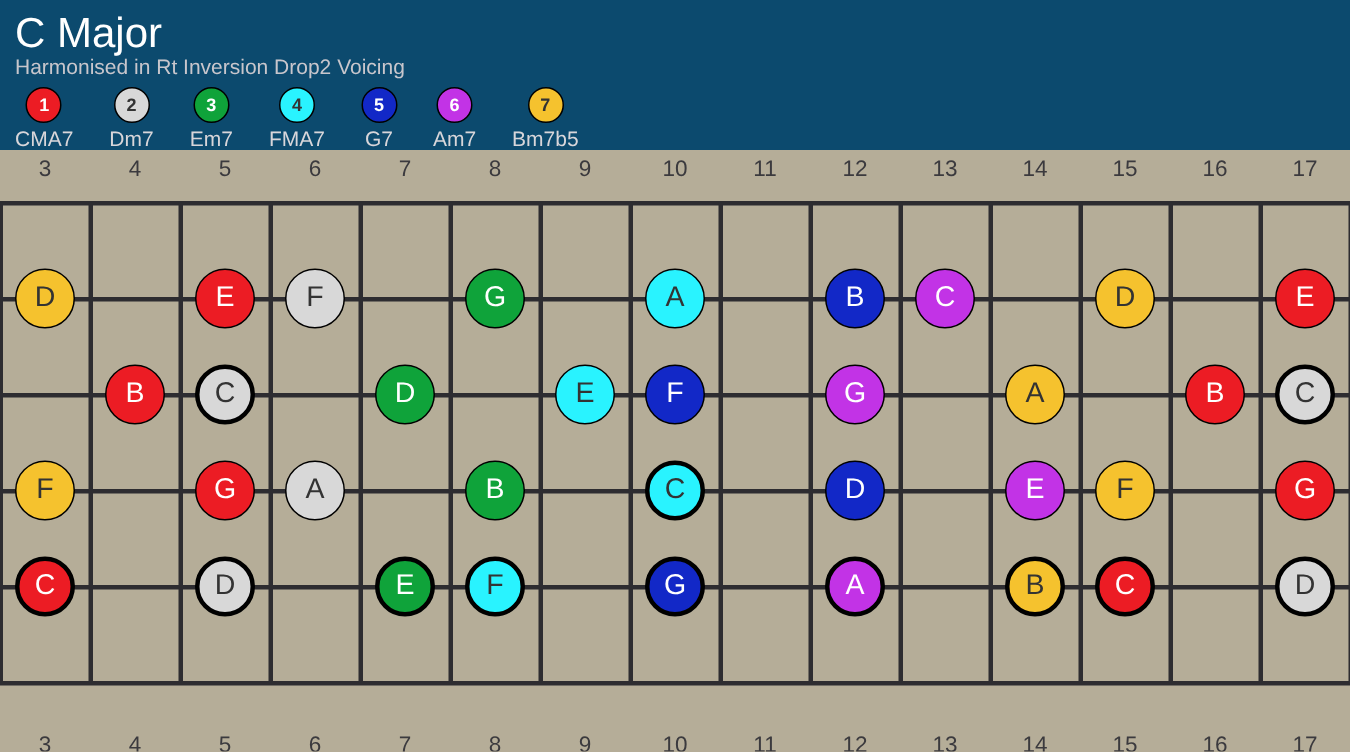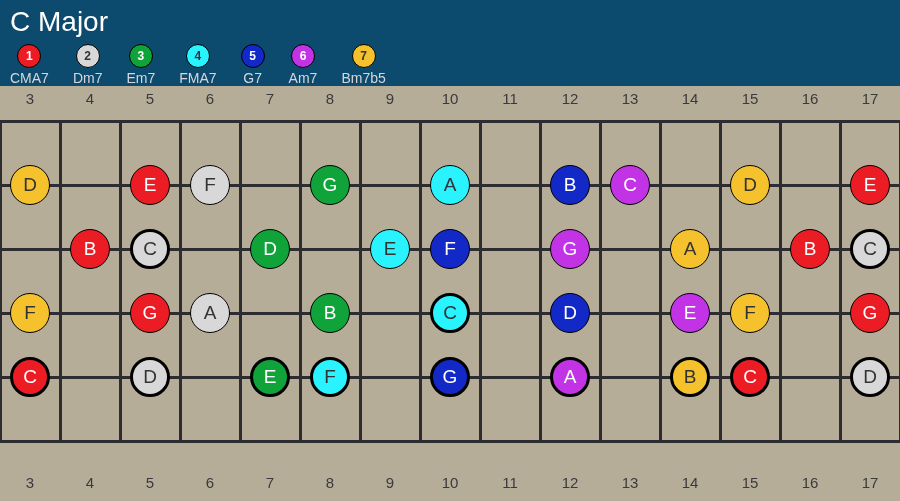--- a/index.html
+++ b/index.html
@@ -103,20 +103,21 @@
   .c-cyan   { background: #29f3ff; color: #333; }
   .c-blue   { background: #1228c7; color: #fff; }
   .c-magenta{ background: #c233e6; color: #fff; }
   .c-yellow { background: #f5c22e; color: #333; }
 </style>
 </head>
 <body>
 
 <div class="header">
   <div class="title">C Major</div>
+  <div class="subtitle">Harmonised in Rt Inversion Drop2 Voicing</div>
   <div class="legend" id="legend">
       <div class="legend-item">
         <div class="legend-circle c-red">1</div>
         <div class="legend-label">CMA7</div>
       </div>
       <div class="legend-item">
         <div class="legend-circle c-grey">2</div>
         <div class="legend-label">Dm7</div>
       </div>
       <div class="legend-item">

